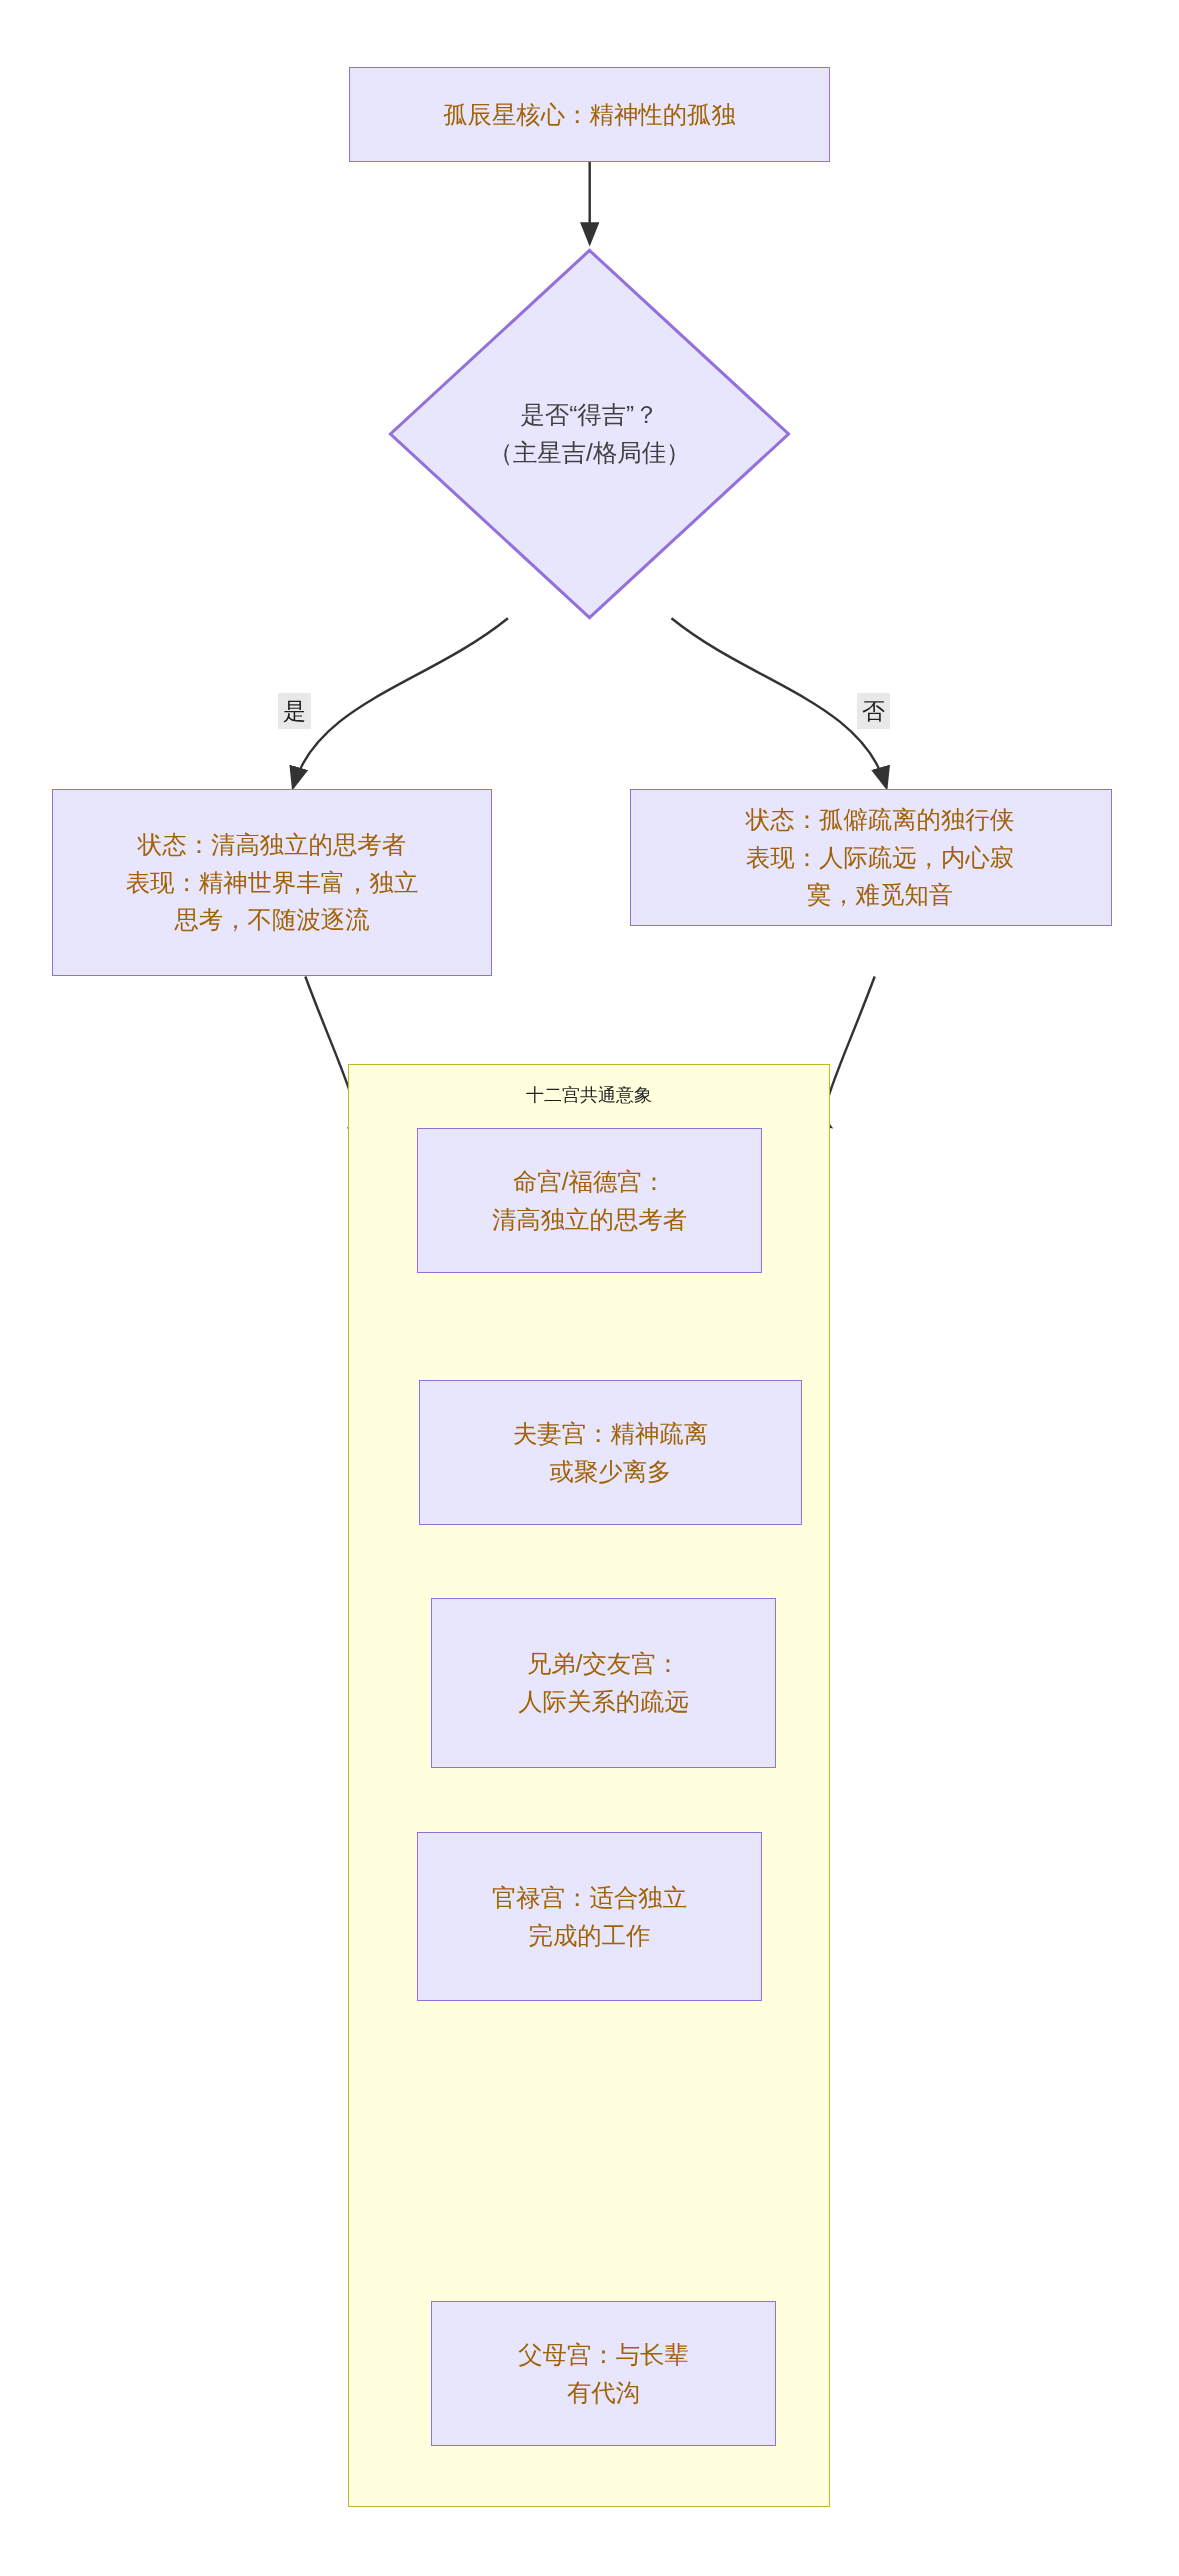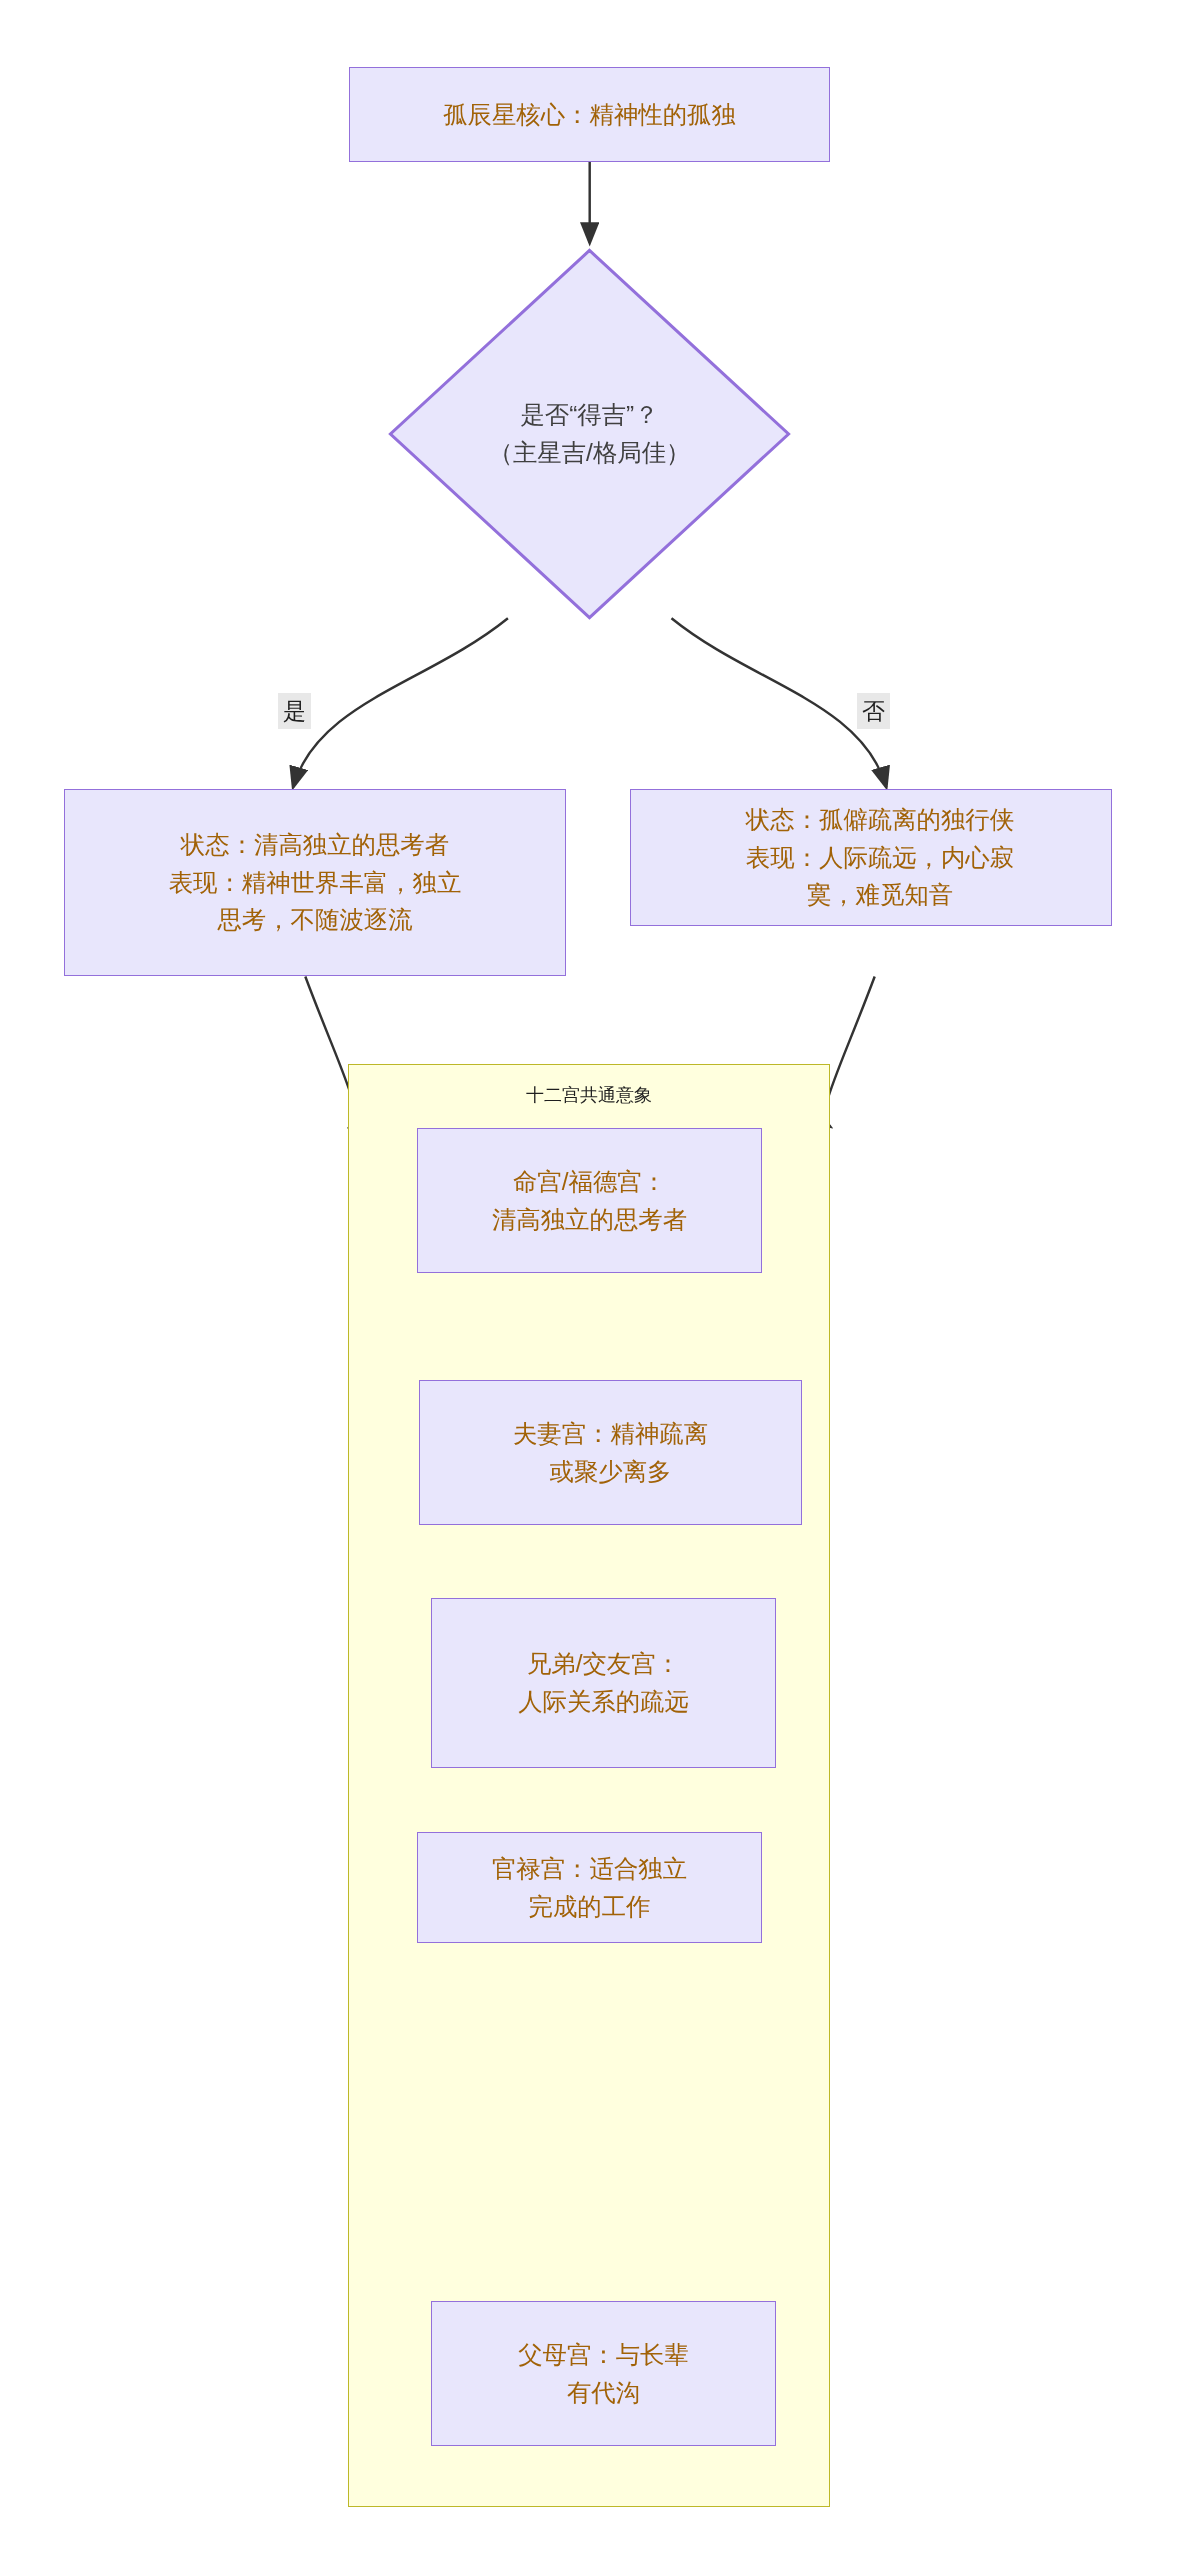--- a/index.html
+++ b/index.html
@@ -141,21 +141,21 @@
   </div>
 
   <div class="edge-label" style="left:278px; top:693px;">
     <span>是</span>
   </div>
 
   <div class="edge-label" style="left:857px; top:693px;">
     <span>否</span>
   </div>
 
-  <div class="node" style="left:64px; top:789px; width:502px; height:187px;">
+  <div class="node" style="left:52px; top:789px; width:440px; height:187px;">
     <span class="lines">状态：清高独立的思考者
 表现：精神世界丰富，独立
 思考，不随波逐流</span>
   </div>
 
   <div class="node" style="left:630px; top:789px; width:482px; height:137px;padding-left:18px;">
     <span class="lines">状态：孤僻疏离的独行侠
 表现：人际疏远，内心寂
 寞，难觅知音</span>
   </div>
@@ -174,21 +174,21 @@
   <div class="node" style="left:419px; top:1363px; width:383px; height:145px;margin-top:17px;">
     <span class="lines">夫妻宫：精神疏离
 或聚少离多</span>
   </div>
 
   <div class="node" style="left:431px; top:1598px; width:345px; height:170px;">
     <span class="lines">兄弟/交友宫：
 人际关系的疏远</span>
   </div>
 
-  <div class="node" style="left:417px; top:1832px; width:345px; height:111px;">
+  <div class="node" style="left:417px; top:1832px; width:345px; height:169px;">
     <span class="lines">官禄宫：适合独立
 完成的工作</span>
   </div>
 
 
   <div class="node" style="left:431px; top:2301px; width:345px; height:145px;">
     <span class="lines">父母宫：与长辈
 有代沟</span>
   </div>
 

